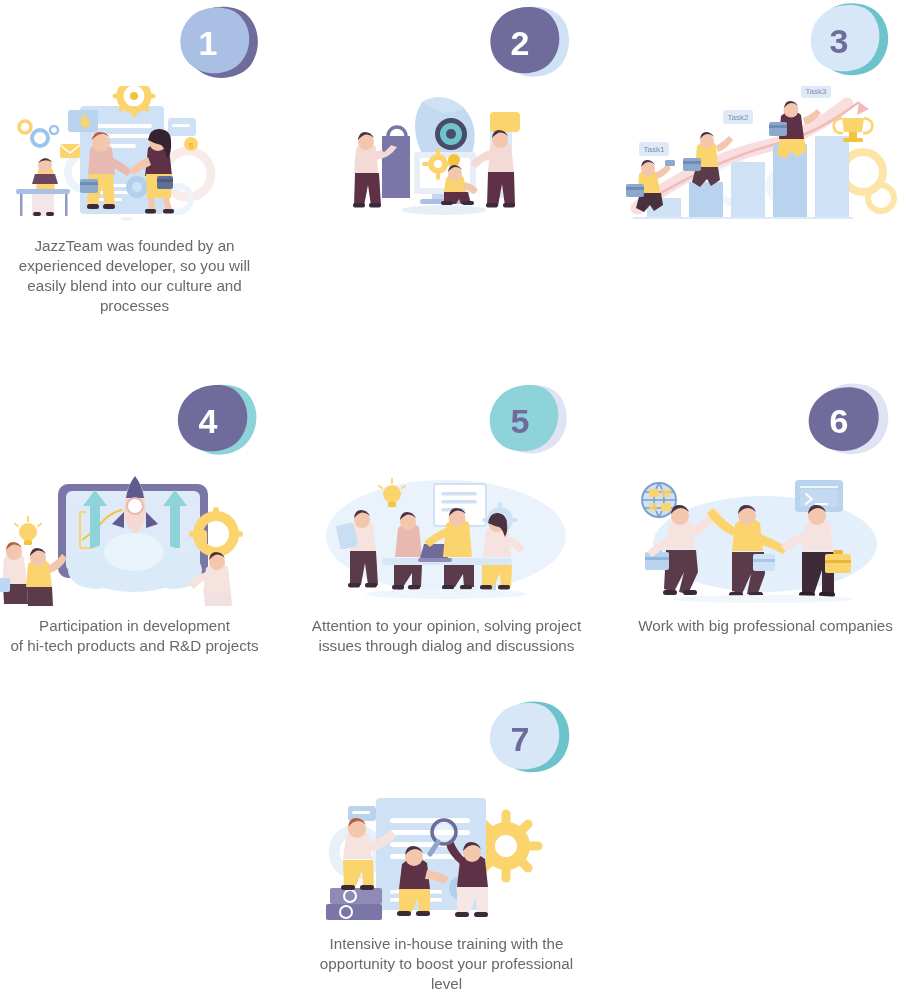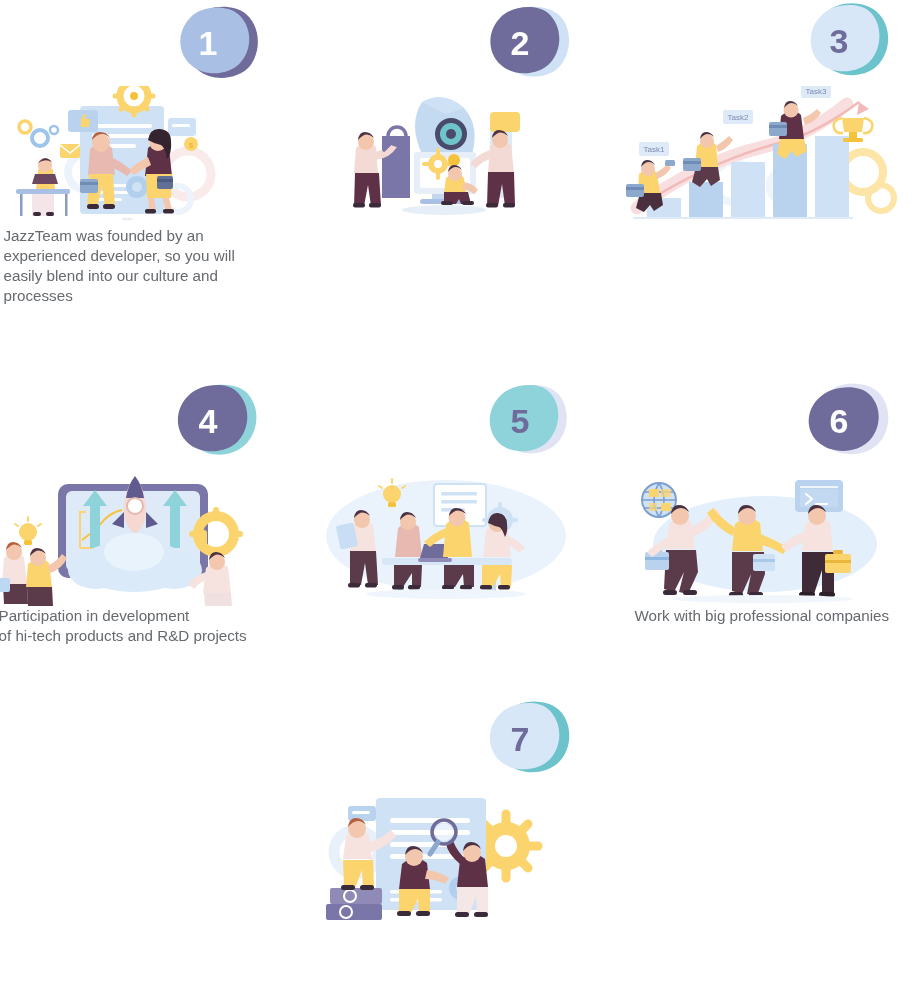--- a/index.html
+++ b/index.html
@@ -47,20 +47,22 @@
     padding-bottom: 2px;
   }
   .art {
     width: 305px;
     height: 140px;
     position: relative;
   }
   .art svg { display: block; width: 100%; height: 100%; }
   .caption {
     width: 262px;
+    margin-top: 10px;
+    text-align: center;
     font-size: 15.2px;
     line-height: 20px;
     color: #666a6e;
     font-family: "Liberation Sans", "DejaVu Sans", sans-serif;
   }
   .caption.wide { width: 272px; }
 </style>
 </head>
 <body>
 
@@ -526,20 +528,21 @@
           <circle cx="203" cy="58" r="8" fill="#f3c7ad"></circle>
           <path d="M194 57 q2 -11 10 -10 q9 1 9 11 q1 8 -2 13 q-3 -9 -6 -10 q-5 -1 -11 -4 z" fill="#4a3242"></path>
           <path d="M188 99 l30 0 l-1 22 l-10 0 l-1 -13 l-7 13 l-11 0 z" fill="#fbd46d"></path>
           <rect x="186" y="119" width="12" height="4.5" rx="2" fill="#3b2a3a"></rect>
           <rect x="204" y="119" width="12" height="4.5" rx="2" fill="#3b2a3a"></rect>
           <path d="M213 70 q12 4 18 12 l-6 5 q-7 -8 -15 -10 z" fill="#f6e3e0"></path>
         </g>
         <ellipse cx="152" cy="128" rx="80" ry="5" fill="#eef5fc"></ellipse>
       </svg>
     </div>
+    <div class="caption wide">Attention to your opinion, solving project issues through dialog and discussions</div>
   </div>
 
   <div class="card" style="left:613px; top:380px;">
     <div class="badge-row">
       <div class="badge" style="left:186px; top:2px;">
         <svg viewBox="0 0 96 80">
           <path d="M30 10 C42 -2 70 -1 81 12 C93 26 92 50 78 63 C63 76 38 75 26 62 C14 48 17 22 30 10 Z" fill="#dfe3f4"></path>
           <path d="M20 16 C31 4 59 1 70 12 C83 24 83 46 70 59 C57 72 32 72 19 60 C6 48 7 28 20 16 Z" fill="#6f6b9b"></path>
         </svg>
         <div class="badge-num" style="color:#ffffff; left:-8px;">6</div>
@@ -701,15 +704,16 @@
           <rect x="180" y="128" width="14" height="5" rx="2.5" fill="#3b2a3a"></rect>
           <path d="M166 80 q-12 -10 -14 -20 l7 -3 q5 12 13 18 z" fill="#5e3147"></path>
           <g>
             <circle cx="150" cy="48" r="12" fill="none" stroke="#6f6b9b" stroke-width="3.5"></circle>
             <circle cx="150" cy="48" r="9" fill="#ffffff" opacity="0.55"></circle>
             <line x1="144" y1="58" x2="136" y2="70" stroke="#8ca8cd" stroke-width="5" stroke-linecap="round"></line>
           </g>
         </g>
       </svg>
     </div>
+    <div class="caption">Intensive in-house training with the opportunity to boost your professional level</div>
   </div>
 
 </div>
 
 </body></html>

